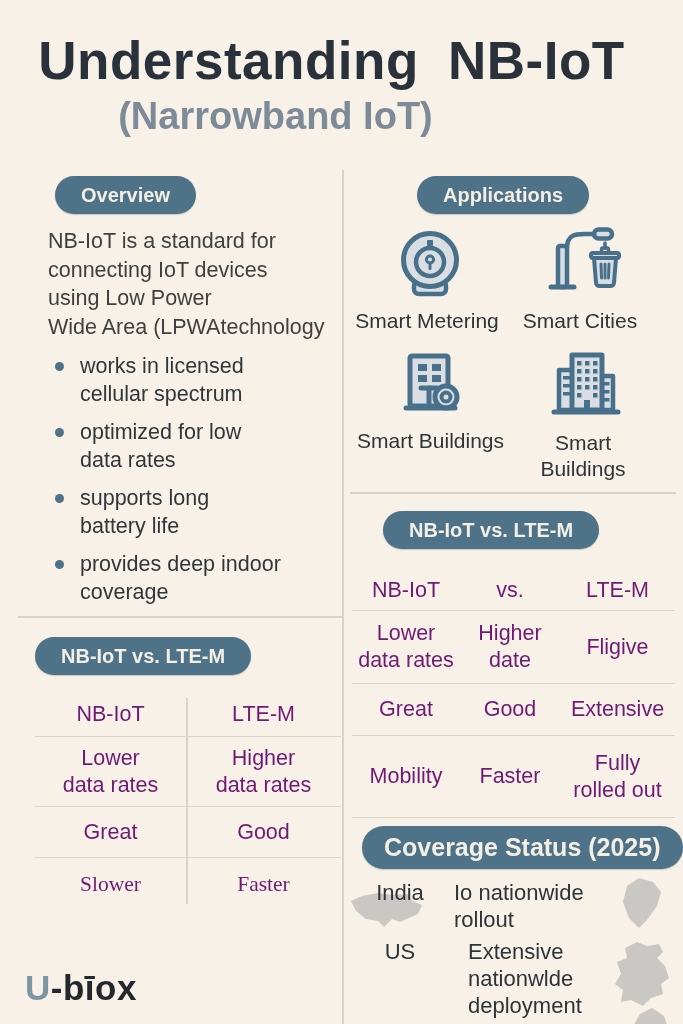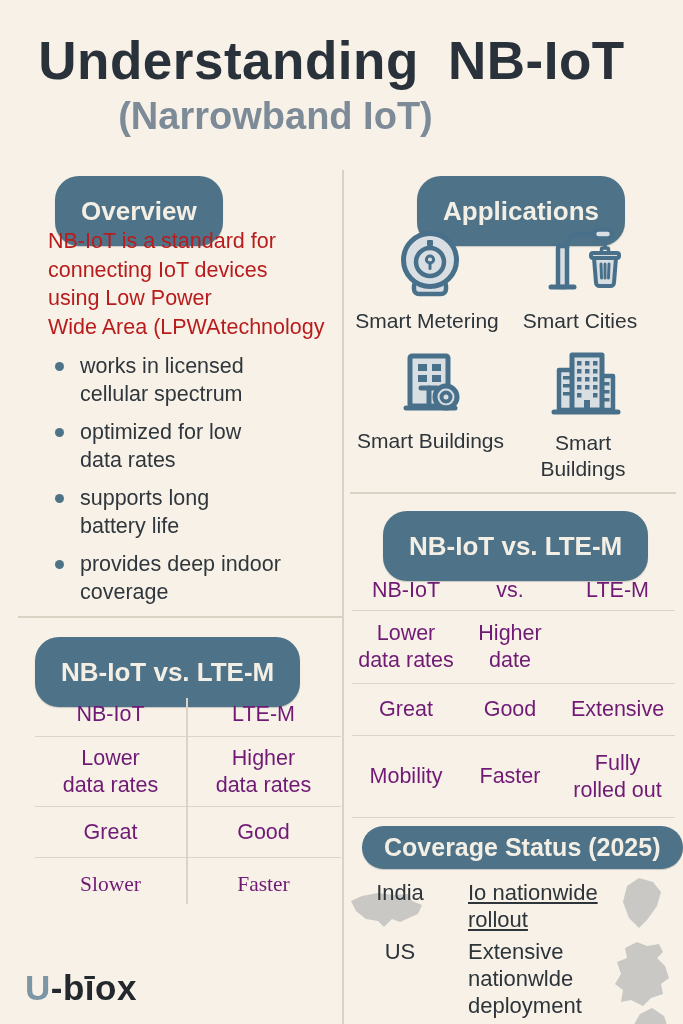--- a/index.html
+++ b/index.html
@@ -13,26 +13,26 @@
   .title{
     top:30px;left:0;width:663px;text-align:center;
     font-size:53px;font-weight:700;color:#29323a;letter-spacing:.5px;word-spacing:14px;
   }
   .subtitle{
     top:95px;left:0;width:551px;text-align:center;
     font-size:38px;font-weight:600;color:#7d8b98;
   }
   .badge{
     display:inline-block;background:#4e7287;color:#f4efe5;
-    border-radius:24px;font-weight:600;font-size:26px;line-height:1;
-    padding:22px 26px;box-shadow:0 1px 1px rgba(60,70,80,.25);
+    border-radius:24px;font-weight:600;font-size:20px;line-height:1;
+    padding:9px 26px;box-shadow:0 1px 1px rgba(60,70,80,.25);
   }
   .vline{width:2px;background:#d9d2c5;}
   .hline{height:2px;background:#d9d2c5;}
-  .para{font-size:21.5px;line-height:28.5px;color:#b91c1c;}
+  .para{font-size:21.5px;line-height:28.5px;color:#404040;}
   .bullets{top:352px;left:55px;width:270px;}
   .bullet{display:flex;gap:16px;margin-bottom:10px;font-size:21.5px;line-height:28px;color:#30373c;}
   .dot{flex:0 0 auto;width:9px;height:9px;border-radius:50%;background:#4e7287;margin-top:10px;}
   .icon-label{font-size:21px;color:#2e353a;text-align:center;line-height:26px;}
   .ltable{top:692px;left:35px;width:306px;}
   .ltable-row{display:grid;grid-template-columns:151px 155px;align-items:center;}
   .rtable{top:570px;left:352px;width:323px;}
   .rtable-row{display:grid;grid-template-columns:108px 100px 115px;align-items:center;}
   .cell{font-size:21.5px;line-height:27px;color:#701a75;text-align:center;white-space:pre-line;}
   .bb{border-bottom:1.5px solid #dbd4c8;}
@@ -213,20 +213,21 @@
     <div class="rtable-row q-head bb">
       <div class="cell">NB-IoT</div>
       <div class="cell">vs.</div>
       <div class="cell">LTE-M</div>
     </div>
     <div class="rtable-row q-tall bb">
       <div class="cell">Lower
 data rates</div>
       <div class="cell">Higher
 date</div>
+      <div class="cell">Fligive</div>
     </div>
     <div class="rtable-row q-mid bb">
       <div class="cell">Great</div>
       <div class="cell">Good</div>
       <div class="cell">Extensive</div>
     </div>
     <div class="rtable-row q-last bb">
       <div class="cell">Mobility</div>
       <div class="cell">Faster</div>
       <div class="cell">Fully
@@ -253,21 +254,21 @@
       <path d="M30 2 L40 6 L52 4 L56 12 L50 18 L58 26 L62 38 L54 44 L56 54 L44 58 L36 66 L24 60 L14 62 L16 50 L8 44 L14 34 L10 22 L20 18 L18 8 Z" fill="#c9c8c4"></path>
     </svg>
   </div>
   <div class="map" style="left:622px;top:1008px;">
     <svg width="50" height="20" viewBox="0 0 50 20">
       <path d="M10 20 L18 6 L30 0 L42 8 L46 20 Z" fill="#c9c8c4"></path>
     </svg>
   </div>
 
   <div class="abs cov-text z2" style="left:358px;top:879px;width:84px;text-align:center;">India</div>
-  <div class="abs cov-text pre z2" style="left:468px;top:879px;width:170px;text-decoration:underline;">Io nationwide
+  <div class="abs cov-text pre z2" style="left:454px;top:879px;width:170px;">Io nationwide
 rollout</div>
 
   <div class="abs cov-text z2" style="left:358px;top:938px;width:84px;text-align:center;">US</div>
   <div class="abs cov-text pre z2" style="left:468px;top:938px;width:175px;">Extensive
 nationwlde
 deployment</div>
 
 </div>
 
 </body></html>

